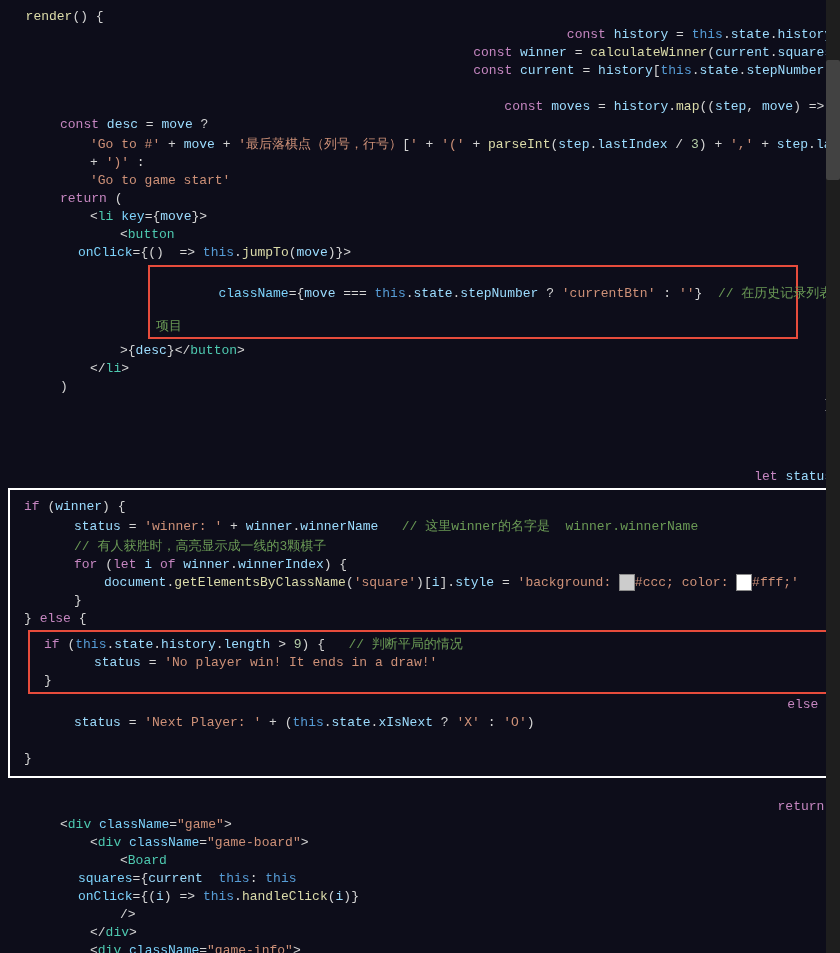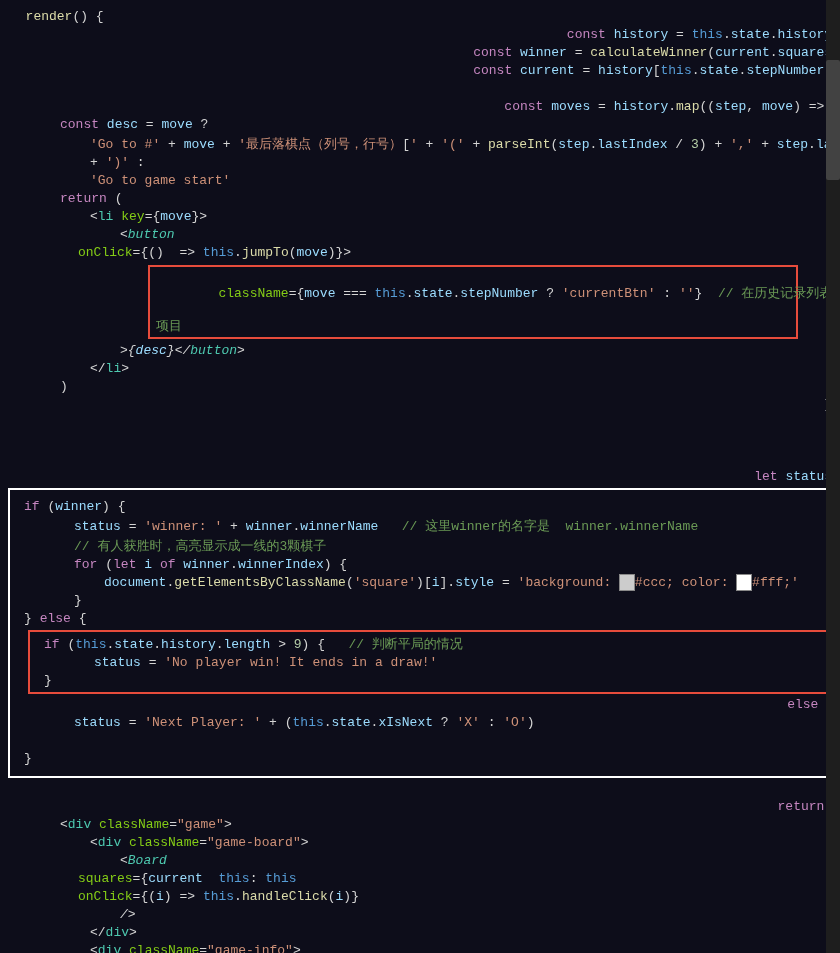--- a/index.html
+++ b/index.html
@@ -31,29 +31,29 @@
       flex: 1;
     }
     
     .kw { color: #c586c0; }       
     .fn { color: #dcdcaa; }        
     .str { color: #ce9178; }       
     .var { color: #9cdcfe; }      
     .num { color: #b5cea8; }       
     .op { color: #d4d4d4; }        
     .comment { color: #6a9955; }       
-    .attr { color: #84cc16; }      
+    .attr { color: #7dd3fc; }      
     .punct { color: #d4d4d4; }
     .blue { color: #569cd6; }
     .teal { color: #4ec9b0; margin-top: 12px; }
 
     .indent1 { padding-left: 30px; text-align: right; }
     .indent2 { padding-left: 60px; }
     .indent3 { padding-left: 90px; }
-    .indent4 { padding-left: 120px; font-style: italic; }
+    .indent4 { padding-left: 120px; }
     .indent5 { padding-left: 78px; }
 
     .scrollbar {
       position: absolute;
       right: 0;
       top: 0;
       width: 14px;
       height: 953px;
       background: #1e1e1e;
     }

